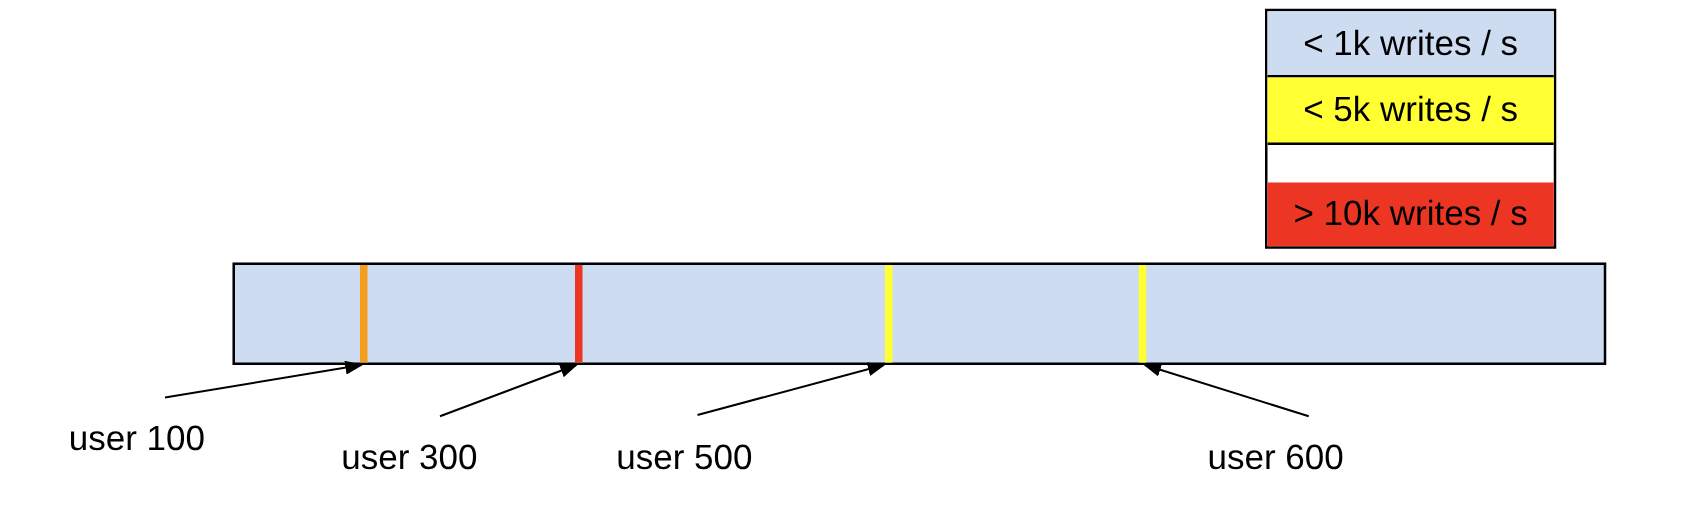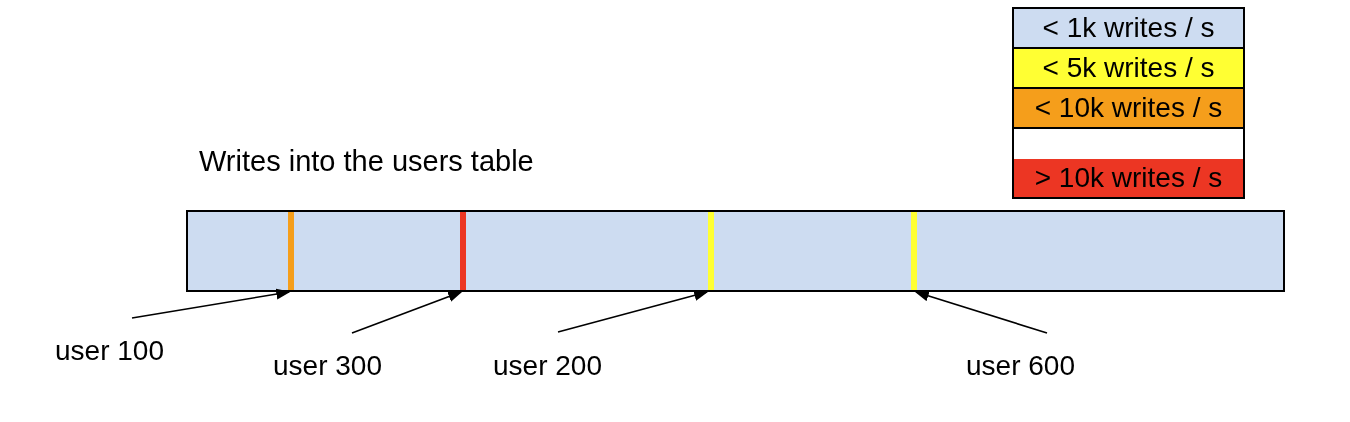--- a/index.html
+++ b/index.html
@@ -77,31 +77,27 @@
   #callout-0 { left: 55px;  top: 335px; }
   #callout-1 { left: 273px; top: 350px; }
   #callout-2 { left: 493px; top: 350px; }
   #callout-3 { left: 966px; top: 350px; }
 </style>
 </head>
 <body>
 
 <div class="canvas">
 
-  <div class="diagram-title">Writes into the users table</div>
 
   <div class="legend">
     <div class="legend-row" style="background: rgb(205, 220, 241); justify-content: center;">
       <span>&lt; 1k writes / s</span>
     </div>
     <div class="legend-row" style="background: rgb(255, 255, 51);">
       <span>&lt; 5k writes / s</span>
-    </div>
-    <div class="legend-row" style="background: rgb(245, 158, 27);">
-      <span>&lt; 10k writes / s</span>
     </div>
     <div class="legend-row" style="background: rgb(236, 54, 35);">
       <span>&gt; 10k writes / s</span>
     </div>
   </div>
 
   <div class="users-bar" style="background: rgb(205, 220, 241); border-color: rgb(0, 0, 0);">
     <div class="stripe" style="left: 100px; background: rgb(245, 158, 27);"></div>
     <div class="stripe" style="left: 272px; background: rgb(236, 54, 35);"></div>
     <div class="stripe" style="left: 520px; background: rgb(255, 255, 51);"></div>
@@ -115,16 +111,16 @@
       </marker>
     </defs>
     <line x1="132" y1="318" x2="289" y2="292" stroke="#000000" stroke-width="1.6" marker-end="url(#arrowhead)"></line>
     <line x1="352" y1="333" x2="461" y2="292" stroke="#000000" stroke-width="1.6" marker-end="url(#arrowhead)"></line>
     <line x1="558" y1="332" x2="707" y2="292" stroke="#000000" stroke-width="1.6" marker-end="url(#arrowhead)"></line>
     <line x1="1047" y1="333" x2="916" y2="292" stroke="#000000" stroke-width="1.6" marker-end="url(#arrowhead)"></line>
   </svg>
 
   <div class="callout-label" id="callout-0">user 100</div>
   <div class="callout-label" id="callout-1">user 300</div>
-  <div class="callout-label" id="callout-2">user 200</div>
+  <div class="callout-label" id="callout-2">user 500</div>
   <div class="callout-label" id="callout-3">user 600</div>
 
 </div>
 
 </body></html>

